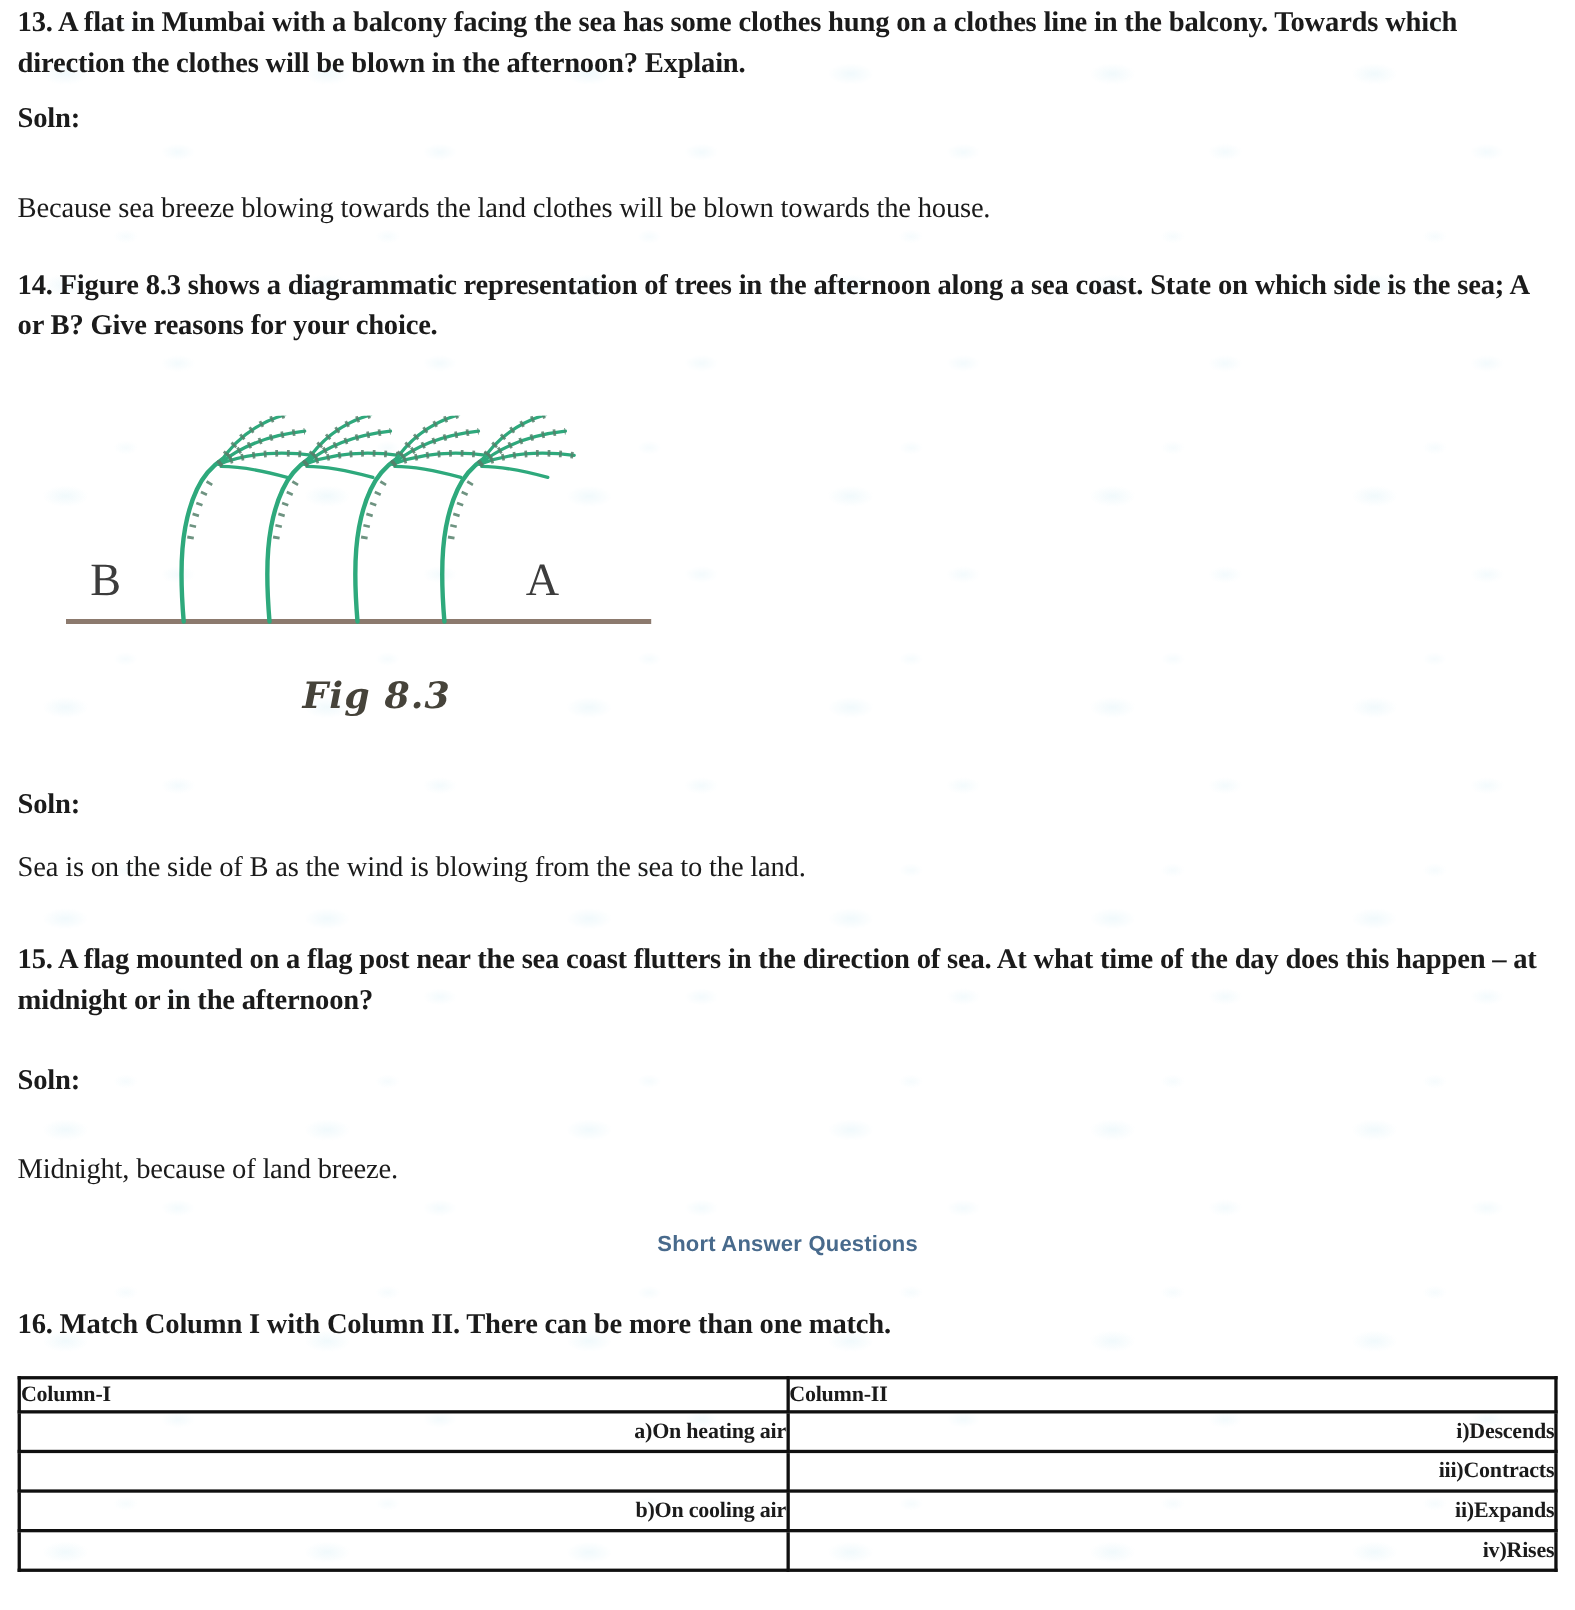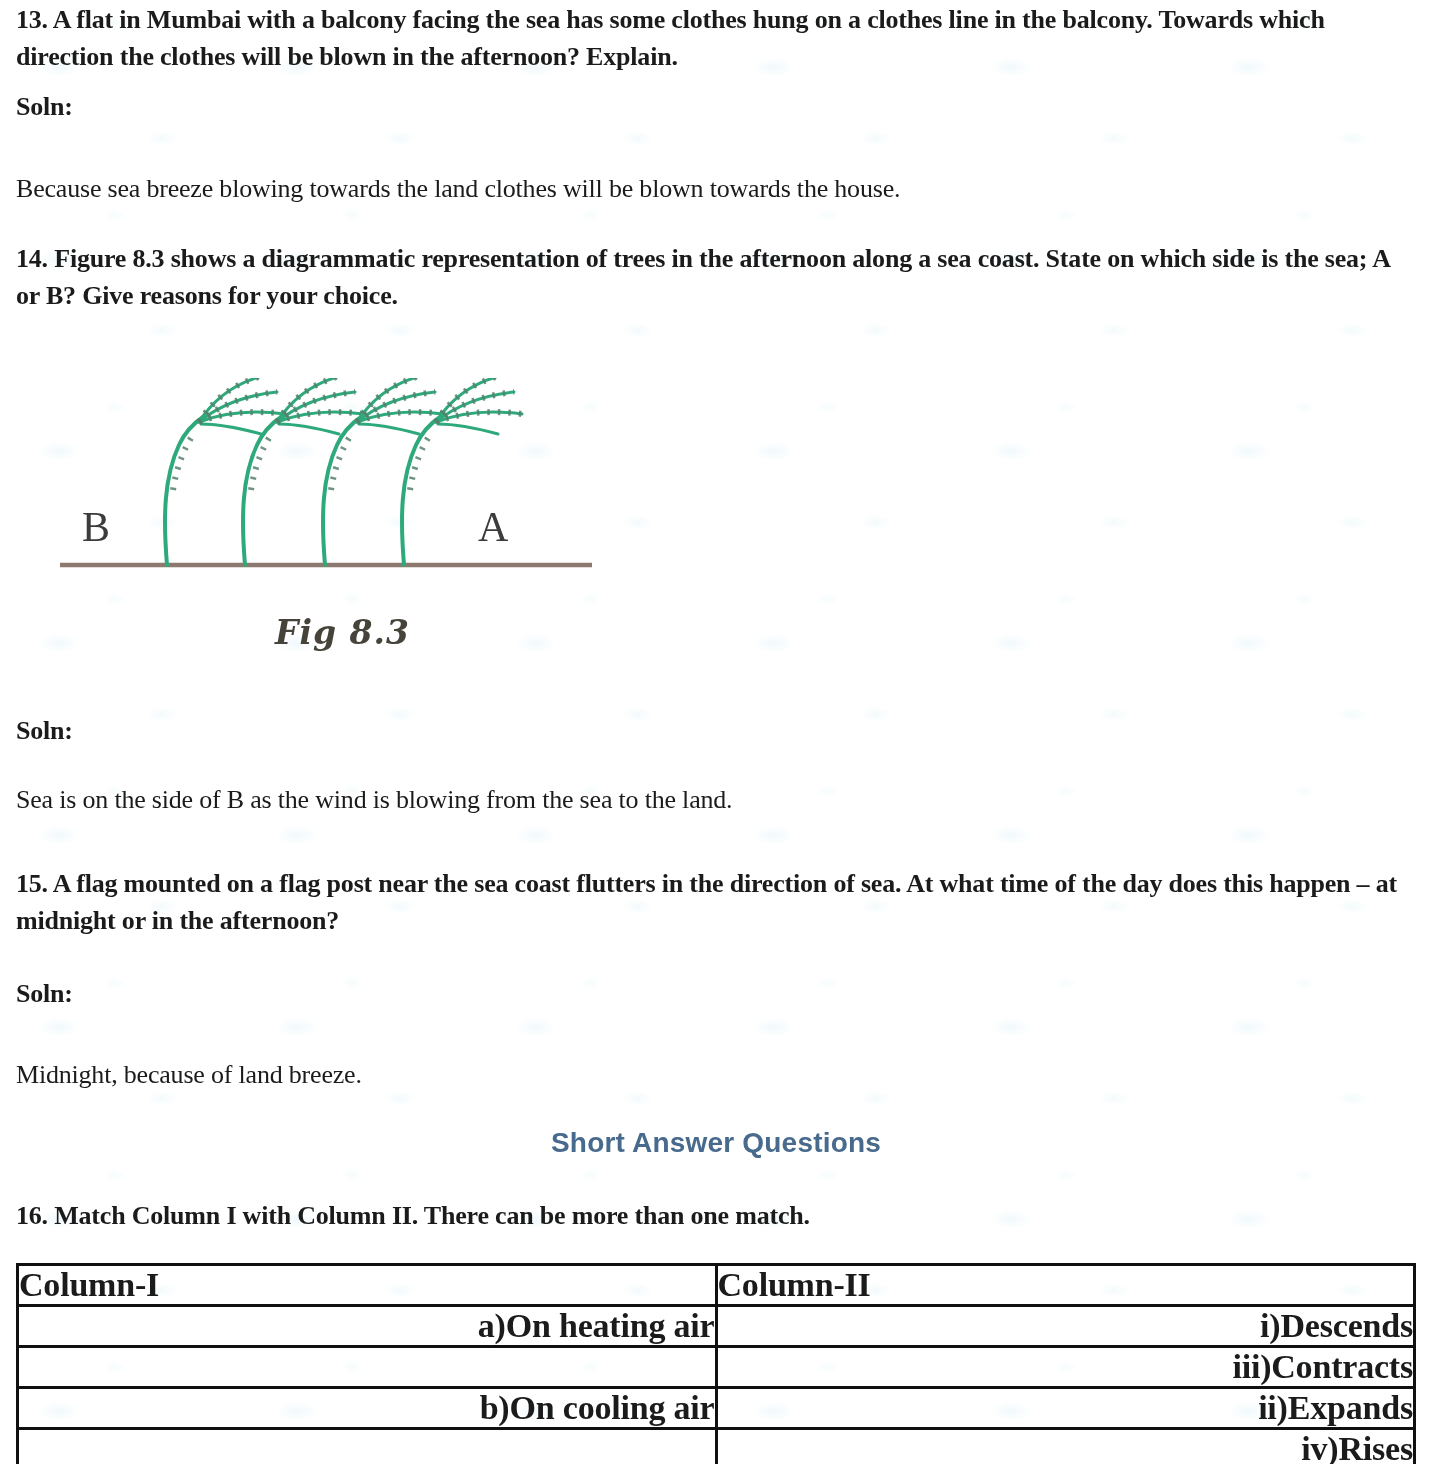--- a/index.html
+++ b/index.html
@@ -43,21 +43,21 @@
     letter-spacing:-0.2px;
   }
   .q{font-weight:700;}
   .soln{font-weight:700;}
   .ans{font-weight:400;}
   .mt-soln13{margin-top:13px;}
   .mt-ans13{margin-top:45px;}
   .mt-q14{margin-top:33px;}
   .mt-fig{margin-top:64px;}
   .mt-soln14{margin-top:52px;}
-  .mt-ans14{margin-top:32px;}
+  .mt-ans14{margin-top:20px;}
   .mt-q15{margin-top:47px;}
   .mt-soln15{margin-top:36px;}
   .mt-ans15{margin-top:44px;}
   .mt-heading{margin-top:31px;}
   .mt-q16{margin-top:35px;}
   .mt-table{margin-top:29px;}
 
   .figure-block{
     margin-left:24px;
     width:604px;height:282px;
@@ -79,34 +79,34 @@
   }
   .trunk{fill:none;stroke:var(--tree-green);stroke-width:4;stroke-linecap:round;}
   .frond{fill:none;stroke:var(--tree-green);stroke-width:3;stroke-linecap:round;}
   .hatch{fill:none;stroke:var(--tree-hatch);stroke-width:6;stroke-dasharray:2.5 8;stroke-linecap:butt;opacity:.85;}
   .groundline{stroke:var(--ground-brown);stroke-width:4.5;}
 
   .section-heading{
     text-align:center;
     font-family:"Liberation Sans", sans-serif;
     font-weight:700;
-    font-size:28px;
+    font-size:20px;
     line-height:38px;
     color:var(--heading-blue);
     letter-spacing:0.2px;
   }
 
   .mtable{
     width:1400px;
     border-collapse:collapse;
     table-layout:fixed;
   }
   .mtable td{
     border:3px solid var(--border-black);
-    font-size:34px;
+    font-size:20px;
     font-weight:700;
     letter-spacing:-0.2px;
     padding:0;
     vertical-align:middle;
     overflow:hidden;
     white-space:nowrap;
   }
   .mtable .hdr-row td{height:28px;}
   .mtable .data-row td{height:33px;text-align:right;}
   .hdr-cell{padding-left:12px;}

